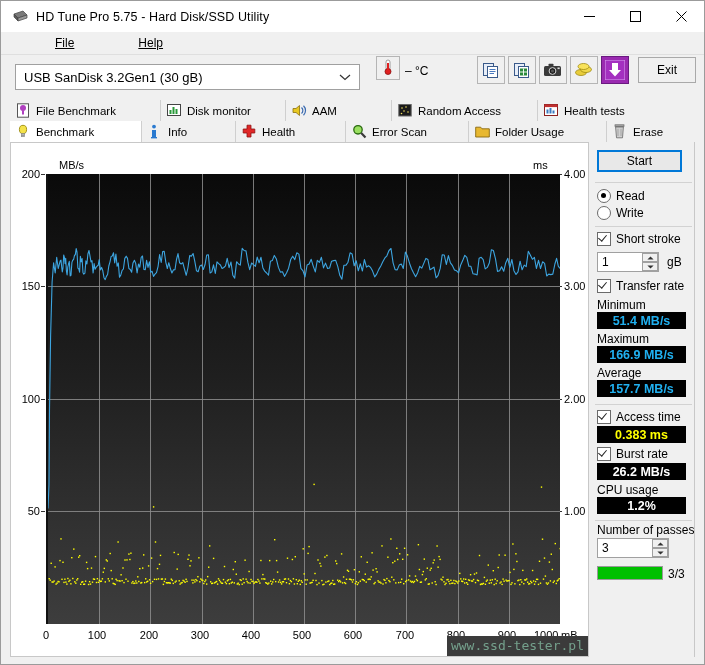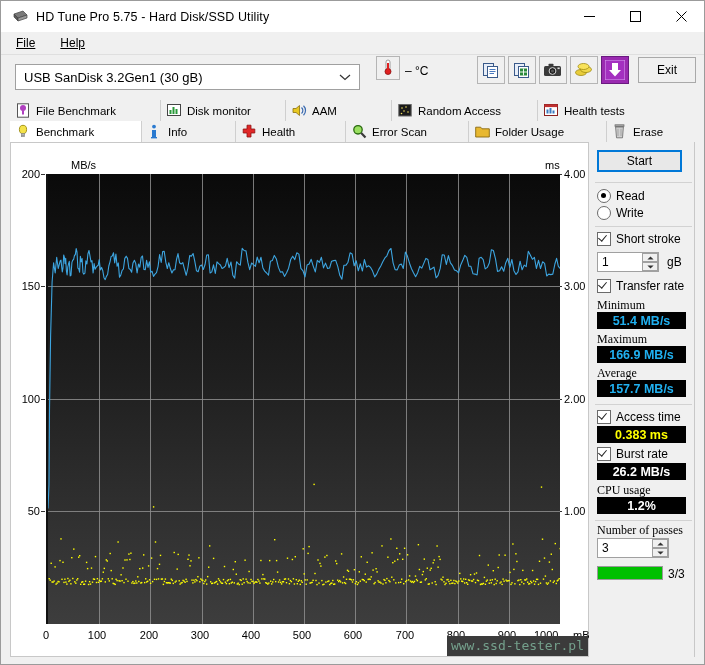--- a/index.html
+++ b/index.html
@@ -41,21 +41,21 @@
   
   .menubar{
     position:absolute;left:0;top:31px;width:703px;height:22px;
     background:#f0f0f0;
     display:flex;align-items:center;
     border-bottom:1px solid #dfdfdf;
   }
   .menu-item{
     padding:2px 10px;margin-left:5px;font-size:12px;color:#000;
   }
-  .menu-item u{text-decoration:underline;}
+  .menu-item u{text-decoration:underline;margin-left:39px;}
   
   .toolbar{
     position:absolute;left:0;top:54px;width:703px;height:44px;
     background:#f0f0f0;
   }
   .drive-select{
     position:absolute;left:14px;top:9px;width:345px;height:26px;
     background:#fff;border:1px solid #a0a0a0;box-sizing:border-box;
     display:flex;align-items:center;
   }
@@ -120,21 +120,21 @@
     box-sizing:content-box;
     overflow:hidden;
   }
   .plot .grid-v{
     position:absolute;top:0;bottom:0;width:1px;background:#8d8d8d;opacity:.85;
   }
   .plot .grid-h{
     position:absolute;left:0;right:0;height:1px;background:#8d8d8d;opacity:.85;
   }
   .axis-unit{
-    position:absolute;font-size:11px;color:#000;margin-left:12px;
+    position:absolute;font-size:11px;color:#000;
   }
   .ylab{position:absolute;font-size:11px;color:#000;text-align:right;width:26px;}
   .y2lab{position:absolute;font-size:11px;color:#000;text-align:left;width:30px;}
   .xlab{position:absolute;font-size:11px;color:#000;text-align:center;width:40px;}
   .tickmark{position:absolute;width:4px;height:1px;background:#333;}
   .tickmark-r{position:absolute;width:4px;height:1px;background:#333;}
   .watermark{
     position:absolute;right:0;bottom:0;
     font-family:"DejaVu Sans Mono", monospace;
     font-size:13px;color:#74a08c;
@@ -183,21 +183,21 @@
   .spin-btns{
     position:absolute;right:0px;top:0px;width:16px;height:18px;
     display:flex;flex-direction:column;
   }
   .spin-b{
     flex:1;background:#f0f0f0;border:1px solid #a0a0a0;
     display:flex;align-items:center;justify-content:center;
     box-sizing:border-box;
   }
   .unit-lbl{position:absolute;font-size:12px;}
-  .stat-lbl{position:absolute;left:2px;font-size:12px;color:#000;font-family:Liberation Serif, serif;}
+  .stat-lbl{position:absolute;left:2px;font-size:12px;color:#000;}
   .lcd{
     position:absolute;left:2px;width:89px;height:17px;
     background:#000;
     display:flex;align-items:center;justify-content:center;
     font-size:12.5px;font-weight:bold;
   }
   .lcd.cyan{color:#20b0f0;}
   .lcd.yellow{color:#ffff00;}
   .lcd.white{color:#ffffff;}
   .prog-outer{

